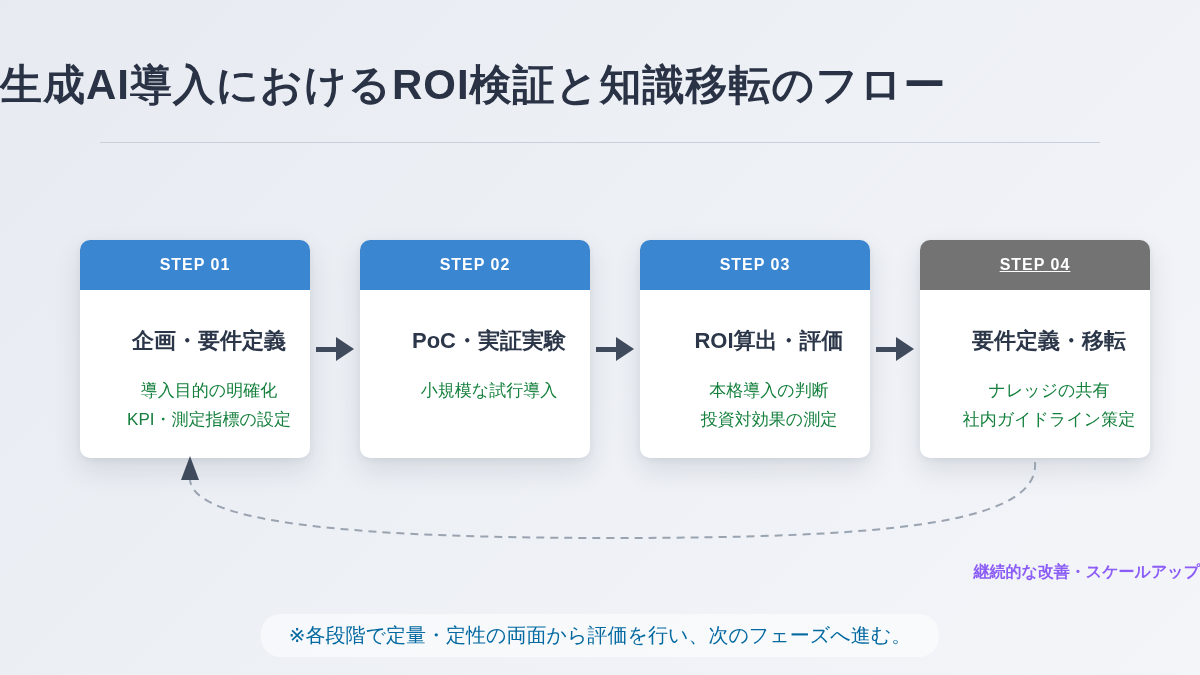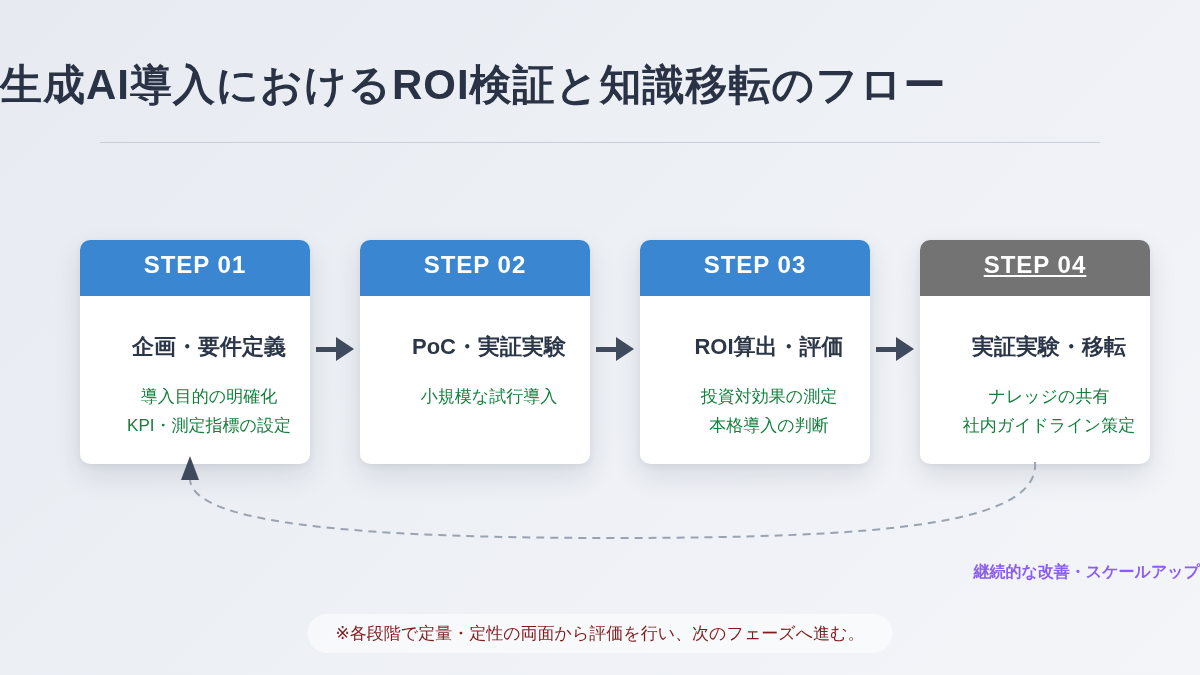--- a/index.html
+++ b/index.html
@@ -25,24 +25,24 @@
   .flow-row {
     position: absolute; top: 240px; left: 80px; width: 1070px;
     display: flex; align-items: flex-start;
   }
   .step-card {
     width: 230px; border-radius: 10px;
     box-shadow: 0 12px 28px rgba(45,55,75,0.12), 0 2px 6px rgba(45,55,75,0.07);
     background: #ffffff;
   }
   .card-header {
-    height: 56px; line-height: 50px;
+    height: 50px; line-height: 50px;
     border-radius: 10px 10px 0 0;
     text-align: center; color: #ffffff;
-    font-size: 24px; font-weight: 700; letter-spacing: 1px;
+    font-size: 16px; font-weight: 700; letter-spacing: 1px;
   }
   .accent-blue  { background: #3a86d1; }
   .accent-green { background: #737373; text-decoration: underline; }
   .card-body {
     height: 132px; padding-top: 36px;
     border-radius: 0 0 10px 10px; text-align: center; padding-left: 28px;
   }
   .card-title {
     font-size: 22px; font-weight: 700; color: #2b3648;
     margin: 0 0 20px 0;
@@ -74,21 +74,21 @@
     position: absolute; top: 562px; left: 0; width: 100%;
     text-align: right;
     font-size: 16px; font-weight: 700; color: #8b5cf6;
   }
 
   .footnote-pill {
     position: absolute; top: 614px; left: 50%; transform: translateX(-50%);
     background: rgba(255,255,255,0.55);
     border-radius: 20px;
     padding: 8px 28px;
-    font-size: 17px; color: #7f1d1d; white-space: nowrap;
+    font-size: 20px; color: #0369a1; white-space: nowrap;
   }
 </style>
 </head>
 <body>
 
 <div class="canvas">
 
   <h1 class="page-title">生成AI導入におけるROI検証と知識移転のフロー</h1>
   <div class="title-divider"></div>
 
@@ -122,35 +122,35 @@
     <div class="arrow-cell">
         <span class="flow-arrow"></span>
       </div>
 
     <div class="step-card">
       <div class="card-header accent-blue">
         <span>STEP 03</span>
       </div>
       <div class="card-body">
         <div class="card-title">ROI算出・評価</div>
+        <div class="card-detail">本格導入の判断</div>
         <div class="card-detail">投資対効果の測定</div>
-        <div class="card-detail">本格導入の判断</div>
       </div>
     </div>
 
     <div class="arrow-cell">
         <span class="flow-arrow"></span>
       </div>
 
     <div class="step-card">
       <div class="card-header accent-green">
         <span>STEP 04</span>
       </div>
       <div class="card-body">
-        <div class="card-title">実証実験・移転</div>
+        <div class="card-title">要件定義・移転</div>
         <div class="card-detail">ナレッジの共有</div>
         <div class="card-detail">社内ガイドライン策定</div>
       </div>
     </div>
 
   </div>
 
   <svg class="loop-svg" width="1200" height="675" viewBox="0 0 1200 675">
     <path d="M 1035 462 C 1040 525, 880 538, 612 538 C 330 538, 194 520, 190 480" fill="none" stroke="#9aa3b0" stroke-width="2" stroke-dasharray="8 6"></path>
     <polygon points="190,456 181,480 199,480" fill="#3f4a5d"></polygon>

